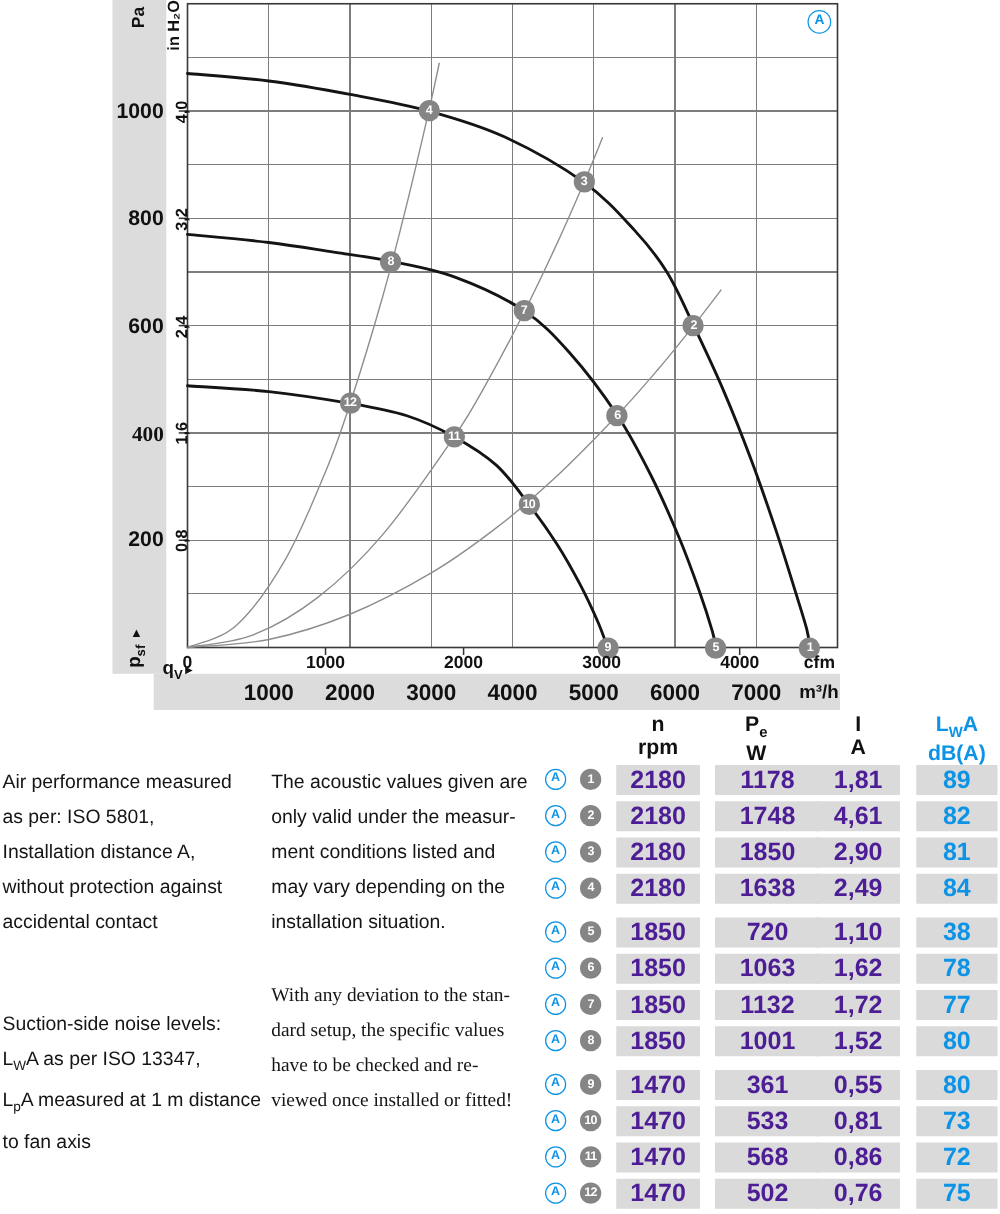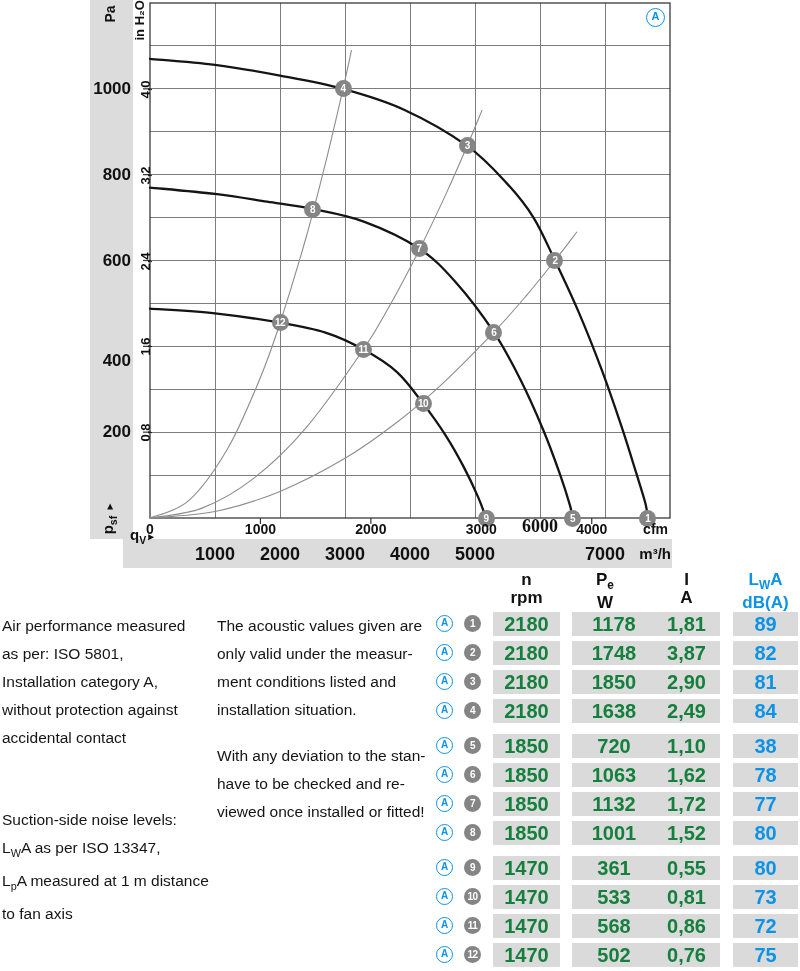--- a/index.html
+++ b/index.html
@@ -23,32 +23,32 @@
   .a-badge{position:absolute;box-sizing:border-box;width:17px;height:17px;border:1.7px solid #0d93e6;border-radius:50%;
            color:#0d93e6;font-weight:bold;font-size:10px;text-align:center;line-height:13px;background:#fff;}
   #chart-badge{left:646px;top:8px;width:19px;height:19px;line-height:15px;font-size:11px;}
   sub{font-size:70%;}
   .arrow{font-size:10px;letter-spacing:0;}
   
   .note{position:absolute;font-size:15.5px;line-height:28px;white-space:nowrap;color:#151515;}
   #note-left-1{left:2px;top:612px;}
   #note-left-2{left:2px;top:806px;}
   #note-mid-1{left:217px;top:612px;}
-  #note-mid-2{left:217px;top:742px;}
+  #note-mid-2{left:217px;top:783px;font-family:Liberation Serif, serif;}
   
   .th{position:absolute;top:571px;text-align:center;font-weight:bold;font-size:17px;line-height:18px;}
   .th .u{display:block;}
   .th-accent{color:#0d93e6;}
   #table-rows{position:absolute;left:428px;top:612px;width:372px;}
   .trow{position:relative;height:24px;margin-bottom:5px;}
   .trow.grp{margin-top:11px;}
   .trow .a-badge{left:8px;top:3px;}
   .trow .marker{left:36px;top:3px;}
   .cell{position:absolute;top:0;height:24px;background:#dadada;text-align:center;
-        font-size:20px;font-weight:bold;line-height:24px;color:#15803d;}
+        font-size:20px;font-weight:bold;line-height:24px;color:#4c1d95;}
   .c0{left:65px;width:67px;} .c1{left:144px;width:84px;} .c2{left:225px;width:67px;}
   .c3{left:305px;width:65px;color:#0d93e6;}
 </style>
 </head>
 <body>
 
 <div id="chart-region">
   <div class="band" id="band-left"></div>
   <div class="band" id="band-bottom"></div>
 
@@ -97,21 +97,21 @@
       <div class="marker" style="left: 485.35px; top: 323.671px;">6</div>
       <div class="marker" style="left: 410.6px; top: 239.983px;">7</div>
       <div class="marker" style="left: 304px; top: 200.5px;">8</div>
       <div class="marker" style="left: 477.55px; top: 509.5px;">9</div>
       <div class="marker" style="left: 414.5px; top: 394.913px;">10</div>
       <div class="marker" style="left: 354.7px; top: 340.837px;">11</div>
       <div class="marker" style="left: 271.5px; top: 314.229px;">12</div>
     </div>
   <div id="tick-layer">
       <span class="pa-tick" style="left: 84px; top: 422.167px;">200</span>
-      <span class="pa-tick" style="left: 84px; top: 351px;">400</span>
+      <span class="pa-tick" style="left: 84px; top: 338px; font-family: Liberation Serif, serif;">400</span>
       <span class="pa-tick" style="left: 84px; top: 250.5px;">600</span>
       <span class="pa-tick" style="left: 84px; top: 164.667px;">800</span>
       <span class="pa-tick" style="left: 84px; top: 78.8333px;">1000</span>
       <span class="h2o-tick" style="left: 127px; top: 425.167px;">
         <span class="rot">0,8</span>
       </span>
       <span class="h2o-tick" style="left: 127px; top: 339.333px;">
         <span class="rot">1,6</span>
       </span>
       <span class="h2o-tick" style="left: 127px; top: 253.5px;">
@@ -126,21 +126,21 @@
       <span class="cfm-tick" style="left: 122px; top: 521px;">0</span>
       <span class="cfm-tick" style="left: 232.435px; top: 521px;">1000</span>
       <span class="cfm-tick" style="left: 342.87px; top: 521px;">2000</span>
       <span class="cfm-tick" style="left: 453.305px; top: 521px;">3000</span>
       <span class="cfm-tick" style="left: 563.74px; top: 521px;">4000</span>
       <span class="m3h-tick" style="left: 185px; top: 544px;">1000</span>
       <span class="m3h-tick" style="left: 250px; top: 544px;">2000</span>
       <span class="m3h-tick" style="left: 315px; top: 544px;">3000</span>
       <span class="m3h-tick" style="left: 380px; top: 544px;">4000</span>
       <span class="m3h-tick" style="left: 445px; top: 544px;">5000</span>
-      <span class="m3h-tick" style="left: 510px; top: 516px; font-family: Liberation Serif, serif;">6000</span>
+      <span class="m3h-tick" style="left: 510px; top: 544px;">6000</span>
       <span class="m3h-tick" style="left: 575px; top: 544px;">7000</span>
     </div>
 
   <span class="abs" style="left:98px;top:6px;width:24px;height:16px;">
     <span class="rot axis-name">Pa</span>
   </span>
   <span class="abs" style="left:119px;top:13px;width:40px;height:15px;">
     <span class="rot axis-name" style="font-size:13px;">in H₂O</span>
   </span>
   <span class="abs" style="left:84px;top:508px;width:50px;height:16px;">
@@ -152,38 +152,40 @@
   <span class="unit-lbl" style="left:614px;top:545px;width:57px;font-size:15px;">m³/h</span>
 
   <span class="a-badge" id="chart-badge">
     <span>A</span>
   </span>
 </div>
 
 <div class="note" id="note-left-1">
     <div>Air performance measured</div>
     <div>as per: ISO 5801,</div>
-    <div>Installation category A,</div>
+    <div>Installation distance A,</div>
     <div>without protection against</div>
     <div>accidental contact</div>
   </div>
 <div class="note" id="note-left-2">
     <div>Suction-side noise levels:</div>
     <div><span>L</span><sub>W</sub><span>A as per ISO 13347,</span></div>
     <div><span>L</span><sub>p</sub><span>A measured at 1 m distance</span></div>
     <div>to fan axis</div>
   </div>
 <div class="note" id="note-mid-1">
     <div>The acoustic values given are</div>
     <div>only valid under the measur-</div>
     <div>ment conditions listed and</div>
+    <div>may vary depending on the</div>
     <div>installation situation.</div>
   </div>
 <div class="note" id="note-mid-2">
     <div>With any deviation to the stan-</div>
+    <div>dard setup, the specific values</div>
     <div>have to be checked and re-</div>
     <div>viewed once installed or fitted!</div>
   </div>
 
 <div class="th" style="left:493px;width:67px;">
   <span>n</span>
   <span class="u">rpm</span>
 </div>
 <div class="th" style="left:572px;width:66px;">
   <span><span>P</span><sub>e</sub></span>
@@ -205,21 +207,21 @@
       <span class="cell c0">2180</span>
       <span class="cell c1">1178</span>
       <span class="cell c2">1,81</span>
       <span class="cell c3">89</span>
     </div>
     <div class="trow">
       <span class="a-badge">A</span>
       <span class="marker">2</span>
       <span class="cell c0">2180</span>
       <span class="cell c1">1748</span>
-      <span class="cell c2">3,87</span>
+      <span class="cell c2">4,61</span>
       <span class="cell c3">82</span>
     </div>
     <div class="trow">
       <span class="a-badge">A</span>
       <span class="marker">3</span>
       <span class="cell c0">2180</span>
       <span class="cell c1">1850</span>
       <span class="cell c2">2,90</span>
       <span class="cell c3">81</span>
     </div>

